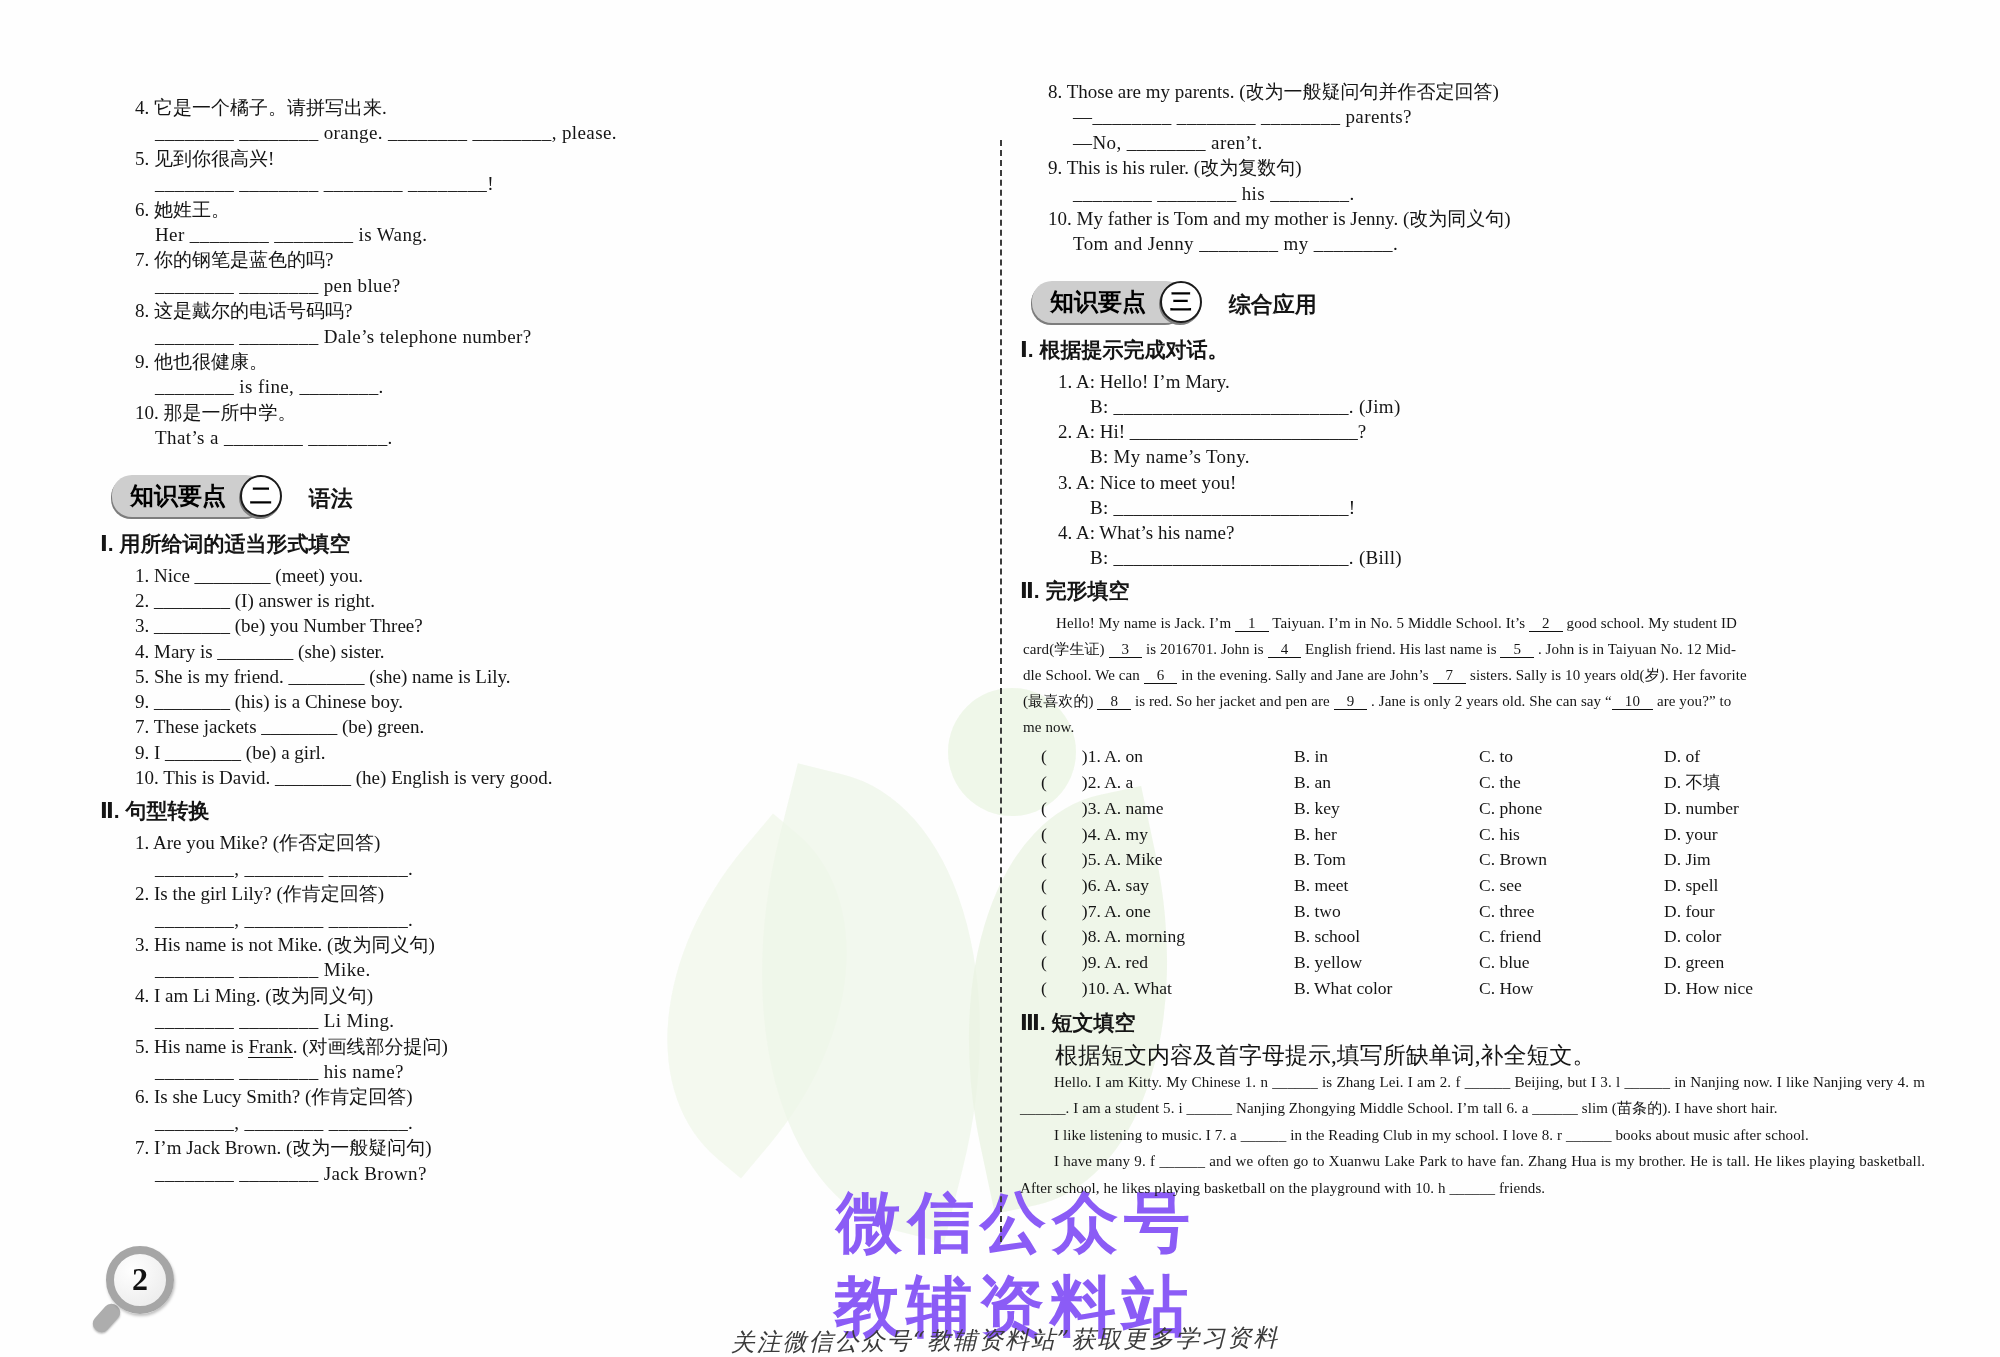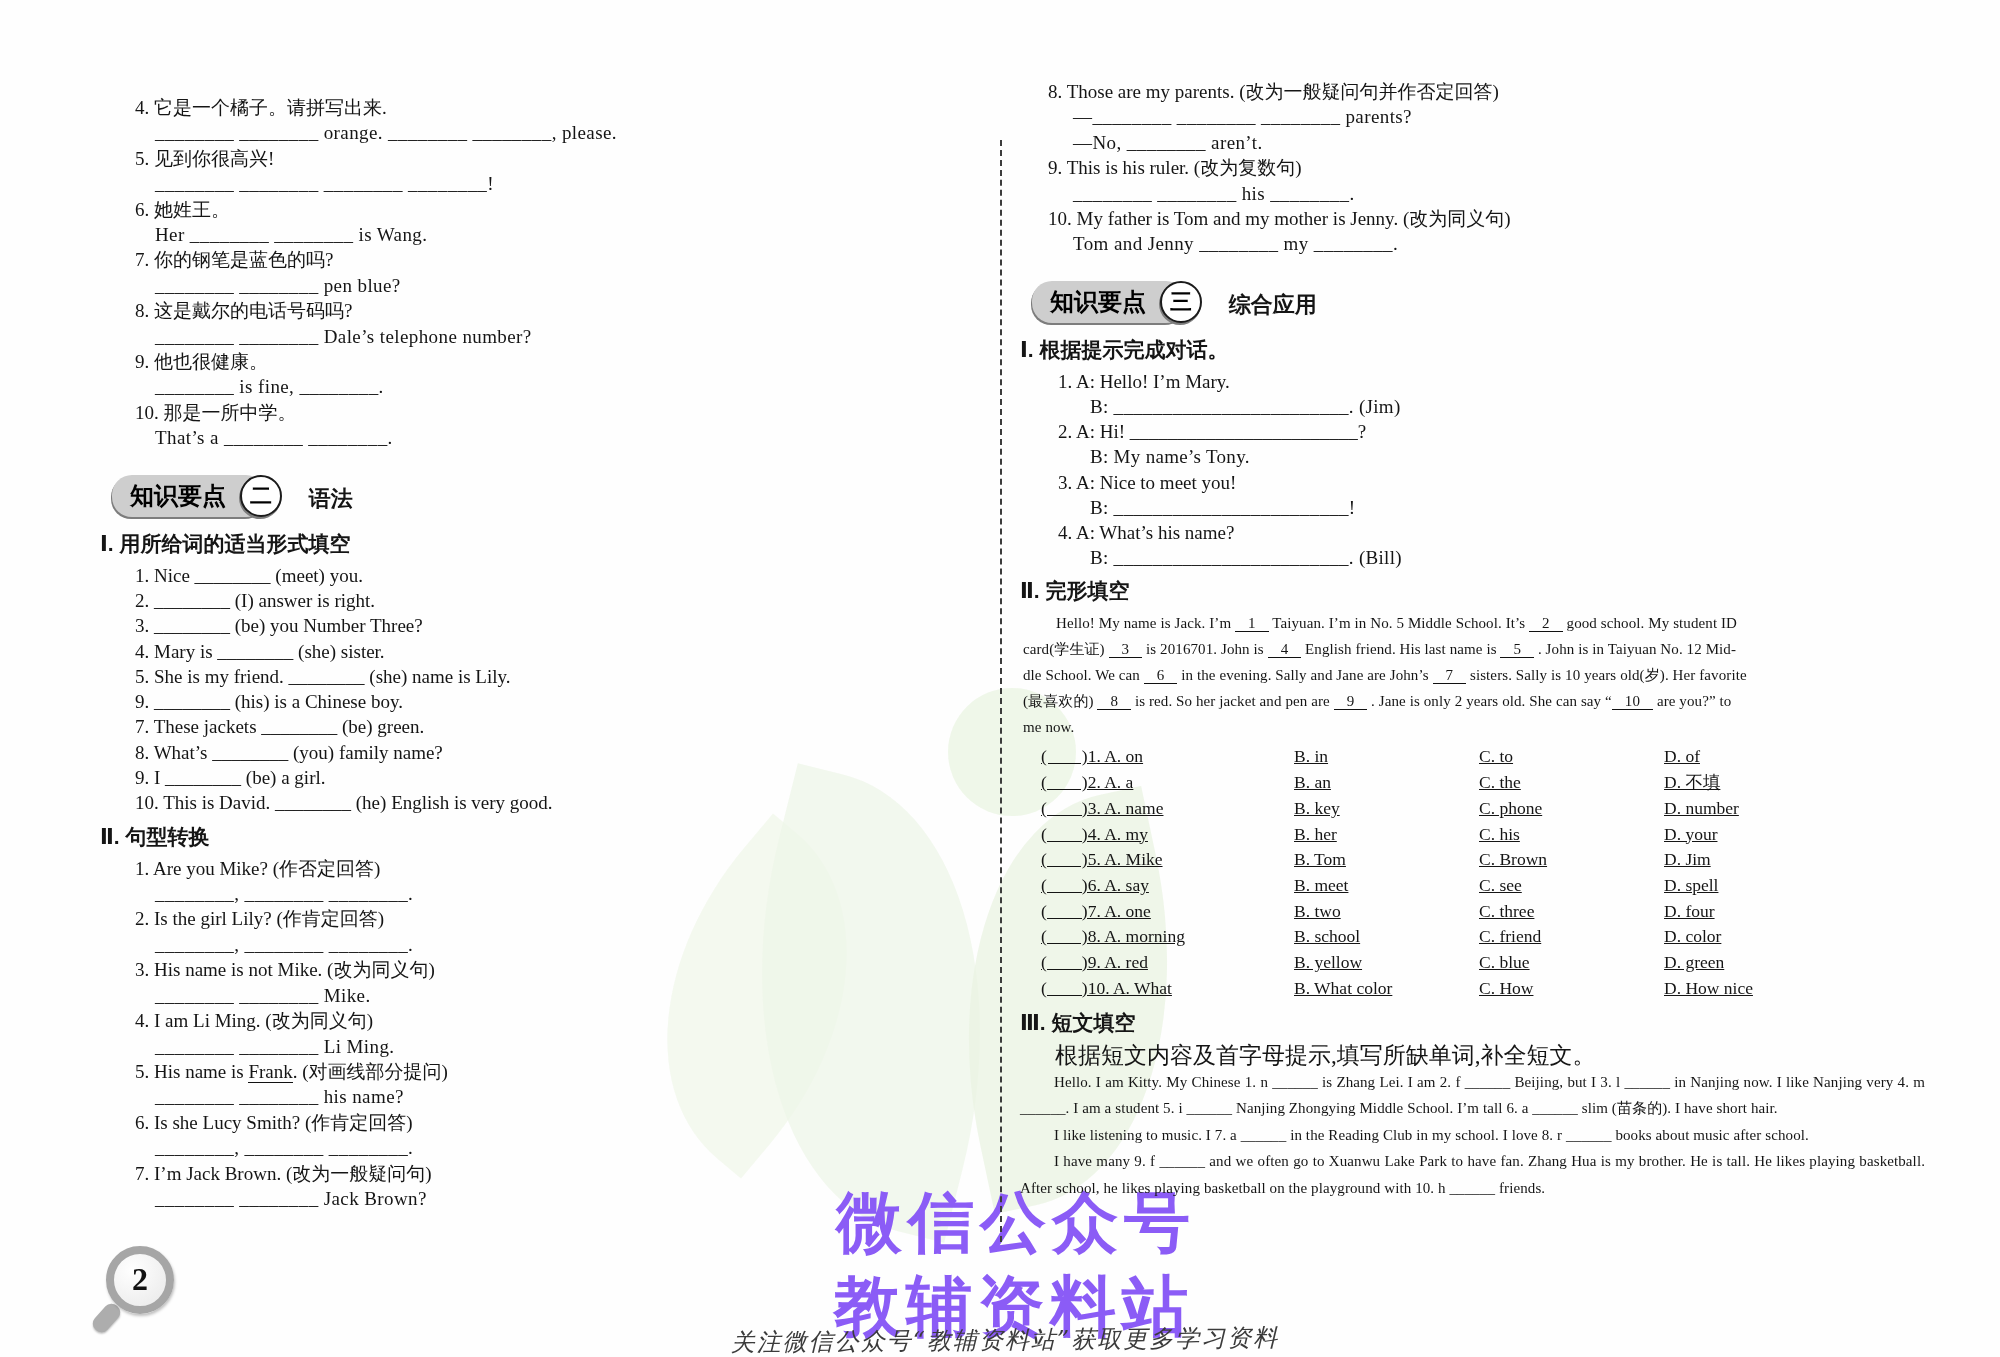--- a/index.html
+++ b/index.html
@@ -35,21 +35,21 @@
           background:#fff;border:2.5px solid #1b1b1b;border-radius:50%;text-align:center;
           line-height:38px;font-size:22px;box-shadow:-1px 2px 0 #7d7d7d;}
   .badge-title{display:inline-block;margin-left:38px;font-family:"Liberation Sans","DejaVu Sans",sans-serif;
                font-weight:bold;font-size:22px;vertical-align:middle;}
   
   .dlg-a{padding-left:38px;line-height:25.2px;white-space:nowrap;}
   .dlg-b{padding-left:70px;line-height:25.2px;white-space:nowrap;letter-spacing:.3px;}
   .cloze-line{font-size:15px;line-height:26px;white-space:nowrap;padding-left:3px;letter-spacing:.1px;}
   .cloze-line.ind{padding-left:36px;}
   .opt-row{display:grid;grid-template-columns:253px 185px 185px auto;padding-left:21px;
-           line-height:25.7px;font-size:17.5px;text-decoration:underline;}
+           line-height:25.7px;font-size:17.5px;}
   .opt{white-space:pre;}
   .psg{font-size:15px;line-height:26.5px;margin:0;text-align:justify;letter-spacing:.1px;}
   .psg.ind{text-indent:34px;}
   .sub-inst{font-size:23px;line-height:27px;padding-left:35px;white-space:nowrap;}
   
   .ub{border-bottom:1.5px solid #111;}
   .ub.pad{padding:0 13px;}
   
   .footer-note{position:absolute;left:700px;top:1324px;width:610px;text-align:center;z-index:3;
                font-style:italic;font-size:24px;color:#3b3b3b;letter-spacing:2px;
@@ -114,21 +114,20 @@
     </div>
 
     <div class="sec">Ⅰ. 用所给词的适当形式填空</div>
     <div class="line">1. Nice ________ (meet) you.</div>
     <div class="line">2. ________ (I) answer is right.</div>
     <div class="line">3. ________ (be) you Number Three?</div>
     <div class="line">4. Mary is ________ (she) sister.</div>
     <div class="line">5. She is my friend. ________ (she) name is Lily.</div>
     <div class="line">9. ________ (his) is a Chinese boy.</div>
     <div class="line">7. These jackets ________ (be) green.</div>
-    <div class="line">8. What’s ________ (you) family name?</div>
     <div class="line">9. I ________ (be) a girl.</div>
     <div class="line">10. This is David. ________ (he) English is very good.</div>
 
     <div class="sec">Ⅱ. 句型转换</div>
     <div>
       <div class="q">1. Are you Mike? (作否定回答)</div>
       <div class="a">________, ________ ________.</div>
     </div>
     <div>
       <div class="q">2. Is the girl Lily? (作肯定回答)</div>

